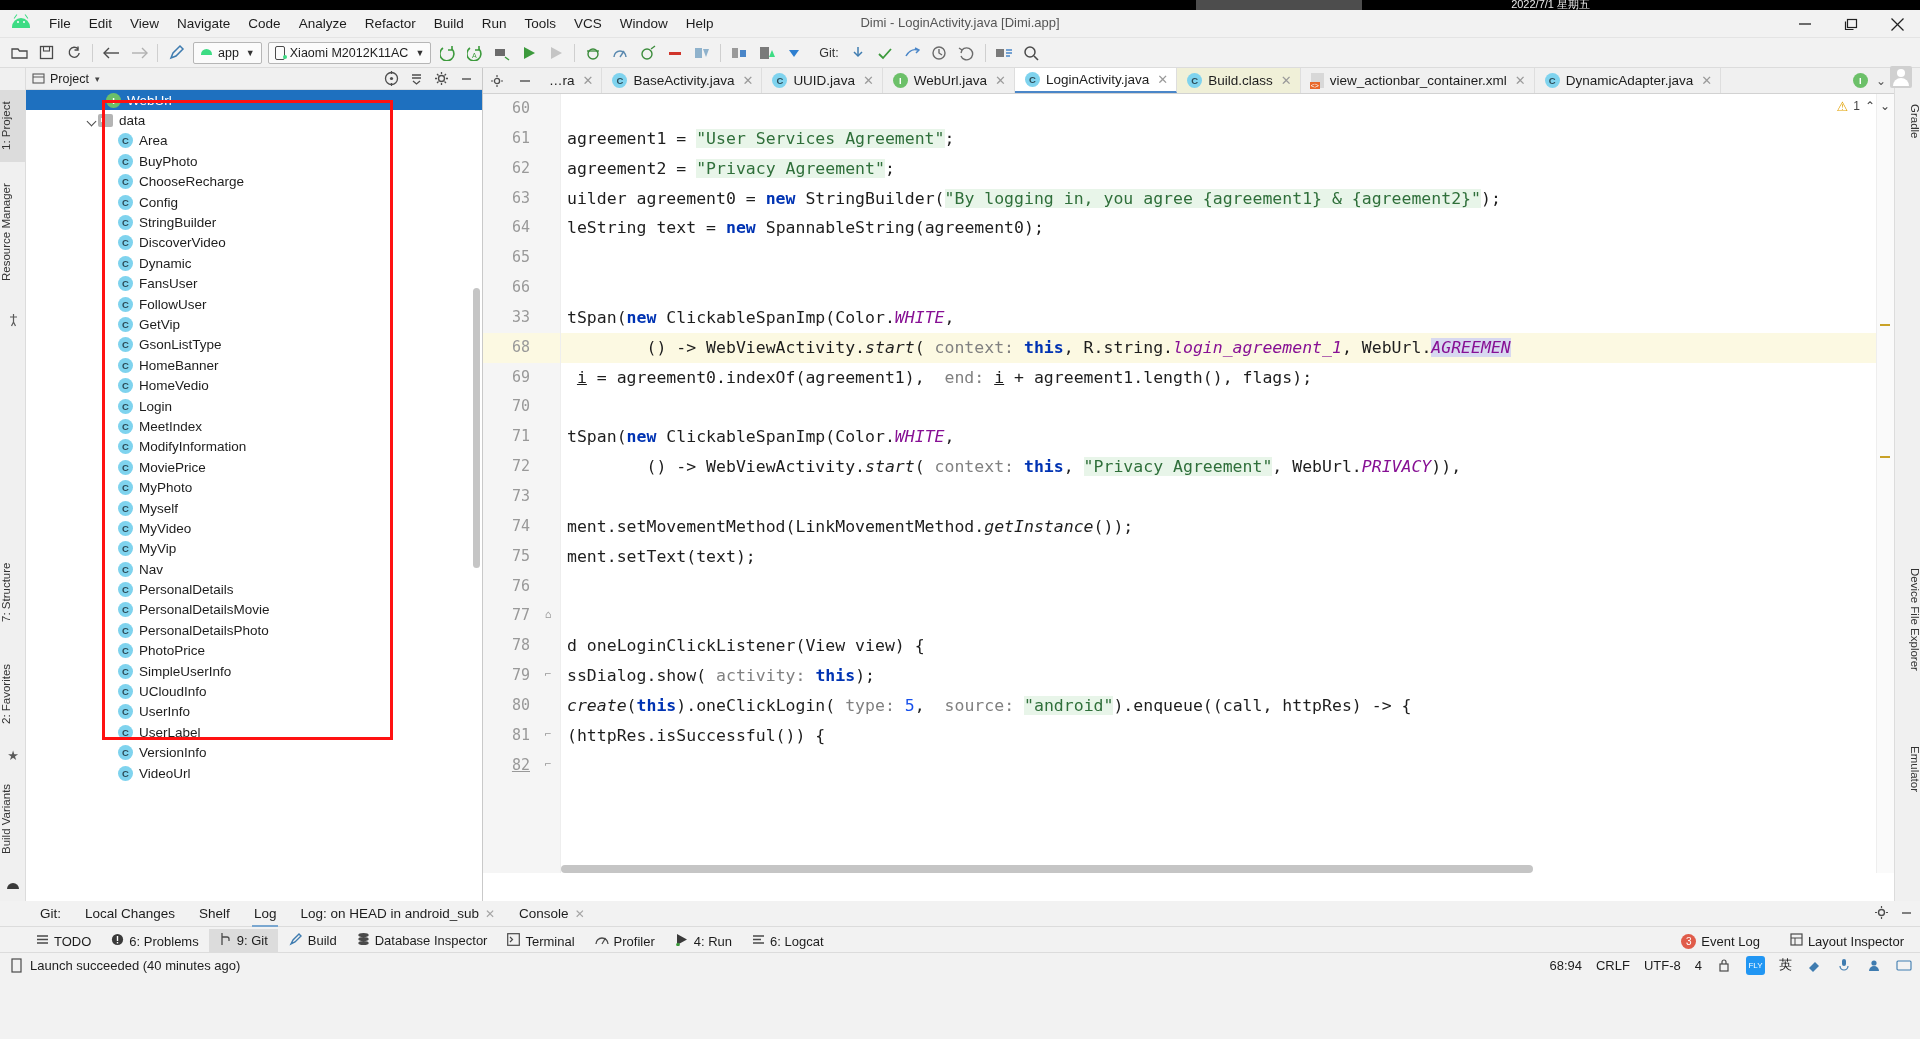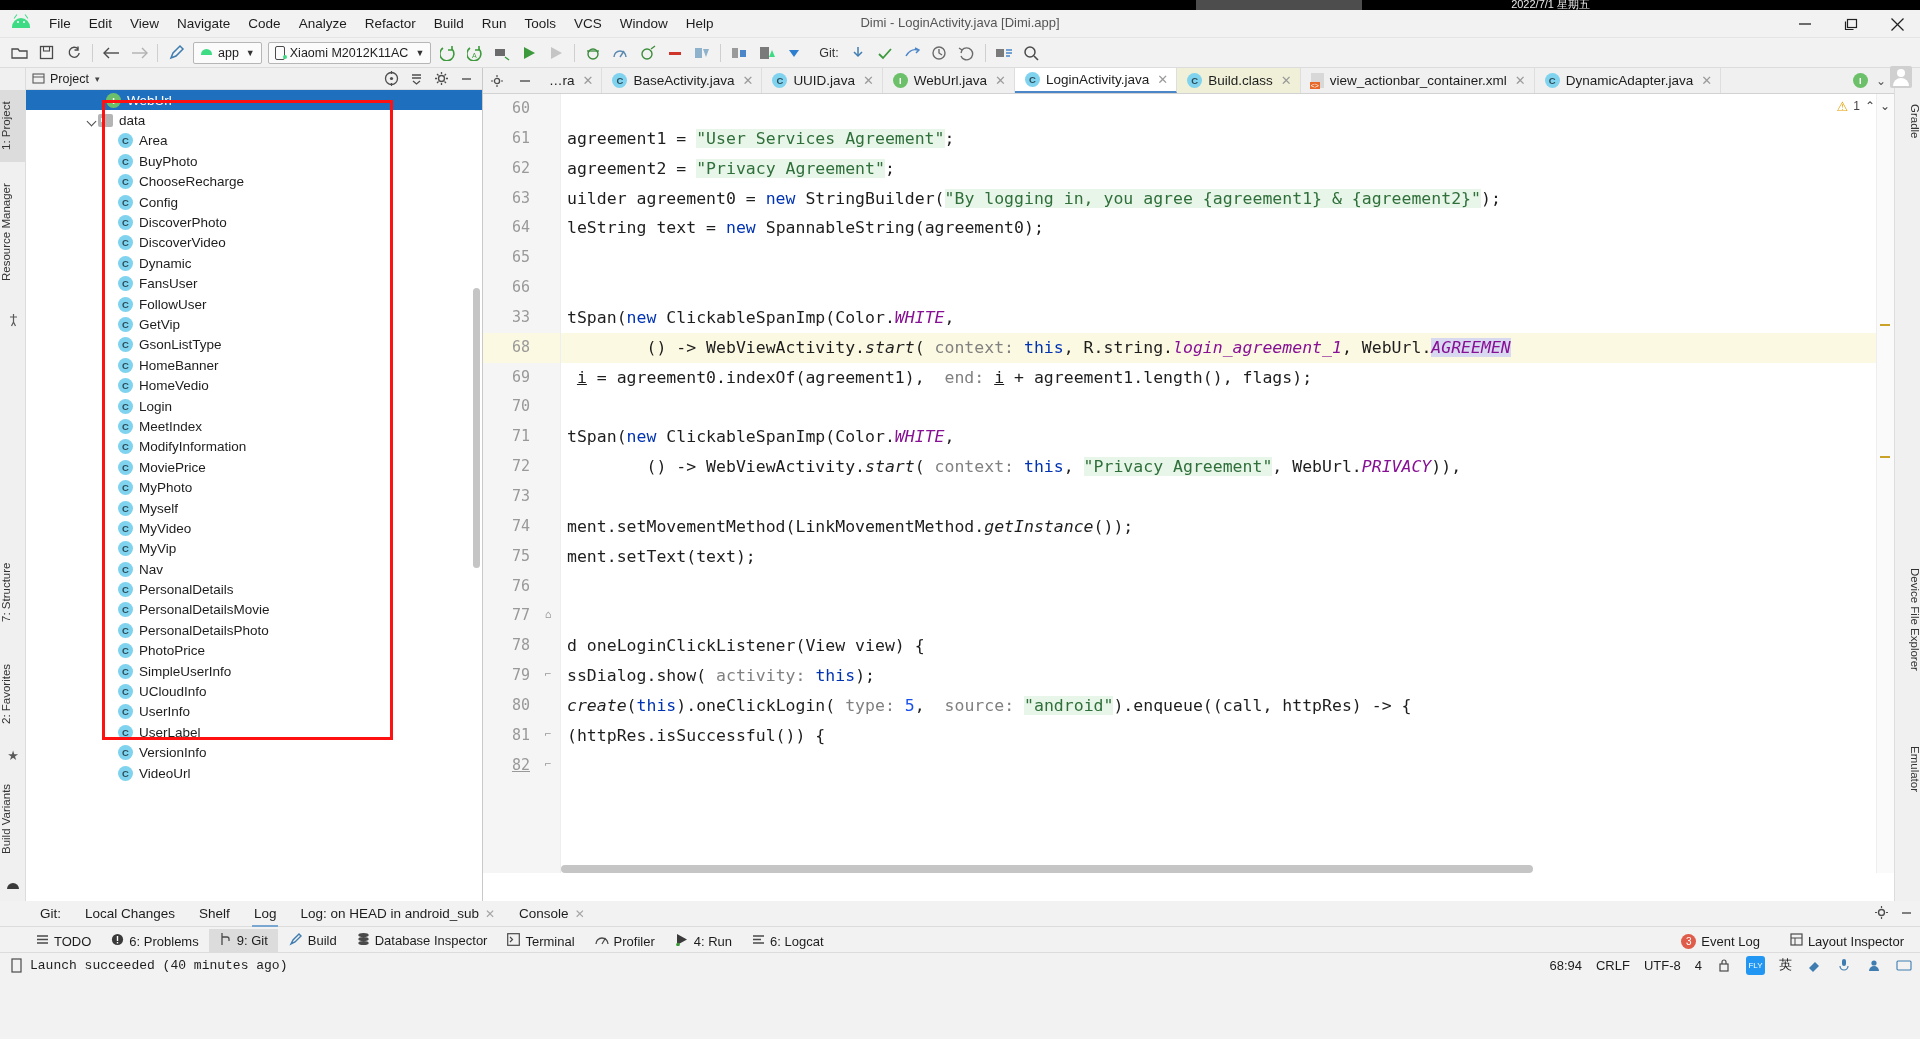--- a/index.html
+++ b/index.html
@@ -212,21 +212,21 @@
   .fold {
     position: absolute; right: 6px; width: 12px; height: 12px;
     color: #9a9a9a; font-size: 11px; line-height: 12px; text-align: center;
   }
   .code {
     position: relative; flex: 1 1 auto; overflow: hidden;
     font-family: "DejaVu Sans Mono", monospace; font-size: 16.5px;
   }
   .cl { height: 29.85px; line-height: 29.85px; white-space: pre; padding-left: 6px; }
   .cl.hl { background: #fcf9e2; }
-  .kw { color: #0033b3; font-weight: normal; }
+  .kw { color: #0033b3; font-weight: bold; }
   .strbg { background: #e8f5e9; color: #2f6f3a; }
   .param { color: #808080; }
   .num { color: #1750eb; }
   .fld { color: #871094; font-style: italic; }
   .mth { color: #1d1d1d; font-style: italic; }
   .lvar { color: #1d1d1d; text-decoration: underline; }
   .hlsel { background: #d8d8f0; color: #871094; font-style: italic; }
   .warn-strip {
     position: absolute; right: 0; top: 0; width: 18px; height: 779px;
     background: #fafafa; border-left: 1px solid #eee;
@@ -596,21 +596,21 @@
             <div class="tree-row">
               <span style="display: inline-block; width: 80px;"></span>
               <span style="display: inline-block; width: 12px;"></span>
               <span class="ico-circle ico-class">C</span>
               <span class="tree-label">Config</span>
             </div>
             <div class="tree-row">
               <span style="display: inline-block; width: 80px;"></span>
               <span style="display: inline-block; width: 12px;"></span>
               <span class="ico-circle ico-class">C</span>
-              <span class="tree-label">DiscoverPhoto</span>
+              <span class="tree-label">StringBuilder</span>
             </div>
             <div class="tree-row">
               <span style="display: inline-block; width: 80px;"></span>
               <span style="display: inline-block; width: 12px;"></span>
               <span class="ico-circle ico-class">C</span>
               <span class="tree-label">DiscoverVideo</span>
             </div>
             <div class="tree-row">
               <span style="display: inline-block; width: 80px;"></span>
               <span style="display: inline-block; width: 12px;"></span>
@@ -1002,21 +1002,21 @@
               <span>Layout Inspector</span>
             </div>
           </div>
         </div>
       <div class="statusbar">
         <div class="sb-ico">
           <svg width="13" height="15">
               <rect x="2" y="1" width="9" height="13" fill="none" stroke="#4a4a4a" stroke-width="1.2"></rect>
             </svg>
         </div>
-        <span style="margin-left:6px;font-family:Liberation Mono, monospace;">Launch succeeded (40 minutes ago)</span>
+        <span style="margin-left:6px;">Launch succeeded (40 minutes ago)</span>
         <div class="sb-right">
           <span>68:94</span>
           <span>CRLF</span>
           <span>UTF-8</span>
           <span>4</span>
           <div class="sb-ico">
             <svg width="12" height="14">
                 <rect x="2" y="6" width="8" height="7" fill="none" stroke="#4a4a4a" stroke-width="1.2"></rect>
                 <path d="M4 6 V4 a2 2 0 0 1 4 0 v2" fill="none" stroke="#4a4a4a" stroke-width="1.2"></path>
               </svg>

